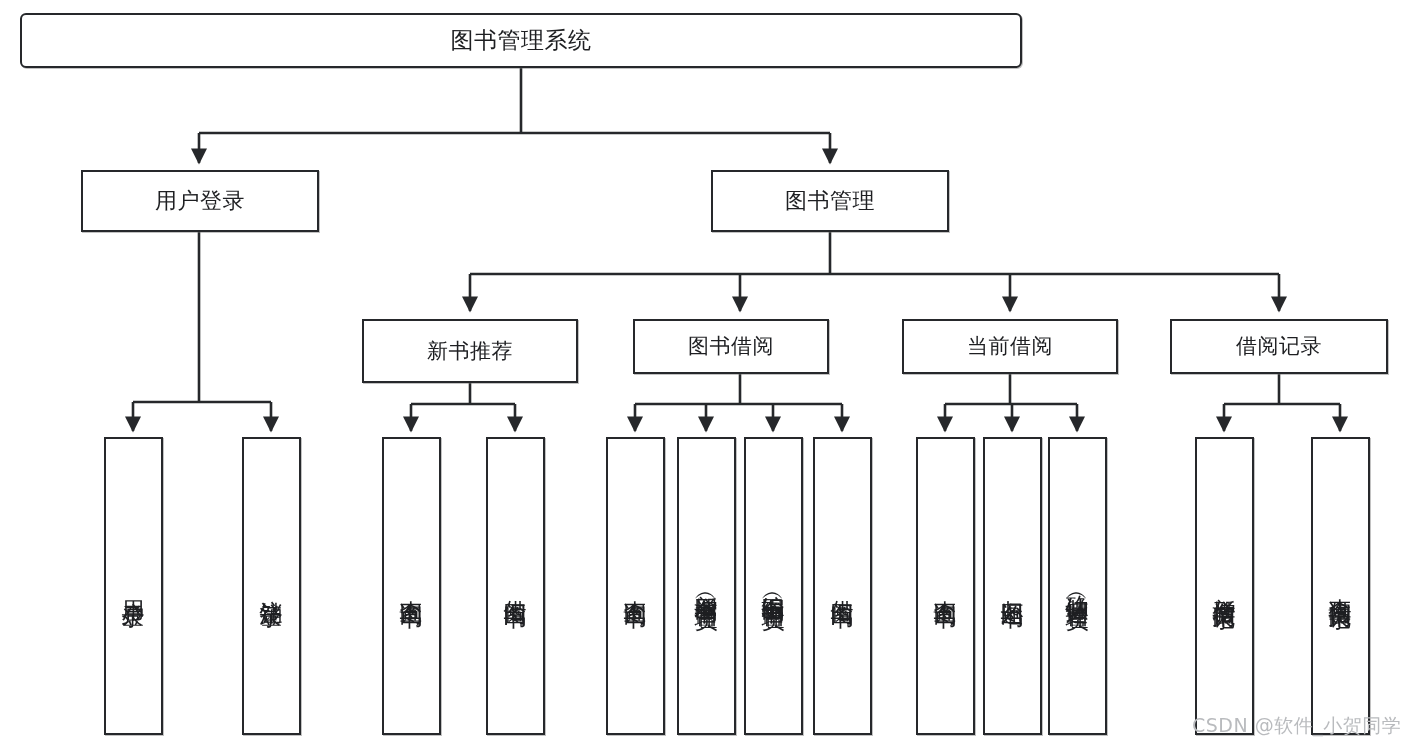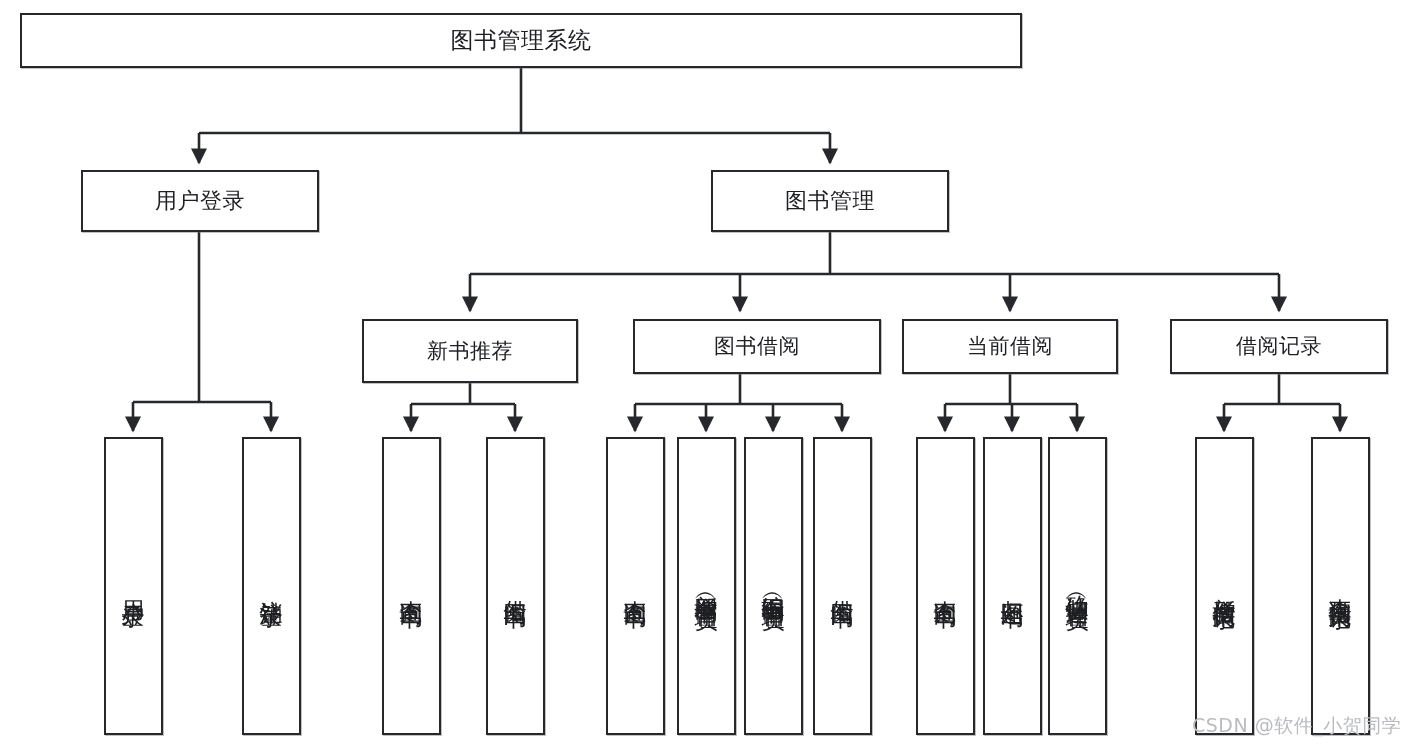--- a/index.html
+++ b/index.html
@@ -115,37 +115,37 @@
       <path d="M 1012 404 L 1012 431" marker-end="url(#arrow)"></path>
       <path d="M 1077 404 L 1077 431" marker-end="url(#arrow)"></path>
 
       <path d="M 1279 374 L 1279 404"></path>
       <path d="M 1224 404 L 1340 404"></path>
       <path d="M 1224 404 L 1224 431" marker-end="url(#arrow)"></path>
       <path d="M 1340 404 L 1340 431" marker-end="url(#arrow)"></path>
     </g>
   </svg>
 
-  <div class="node root" style="left:20px; top:13px; width:1002px; height:55px;">
+  <div class="node root" style="left:20px; top:13px; width:1002px; height:55px;border-radius:6px;">
     <span class="node-label">图书管理系统</span>
   </div>
 
   <div class="node level2" style="left:81px; top:170px; width:238px; height:62px;">
     <span class="node-label">用户登录</span>
   </div>
 
   <div class="node level2" style="left:711px; top:170px; width:238px; height:62px;align-items:center;">
     <span class="node-label">图书管理</span>
   </div>
 
   <div class="node level3" style="left:362px; top:319px; width:216px; height:64px;">
     <span class="node-label">新书推荐</span>
   </div>
 
-  <div class="node level3" style="left:633px; top:319px; width:248px; height:55px;">
+  <div class="node level3" style="left:633px; top:319px; width:196px; height:55px;">
     <span class="node-label">图书借阅</span>
   </div>
 
   <div class="node level3" style="left:1170px; top:319px; width:218px; height:55px;">
     <span class="node-label">借阅记录</span>
   </div>
 
   <div class="node level3" style="left:902px; top:319px; width:216px; height:55px;">
     <span class="node-label">当前借阅</span>
   </div>

